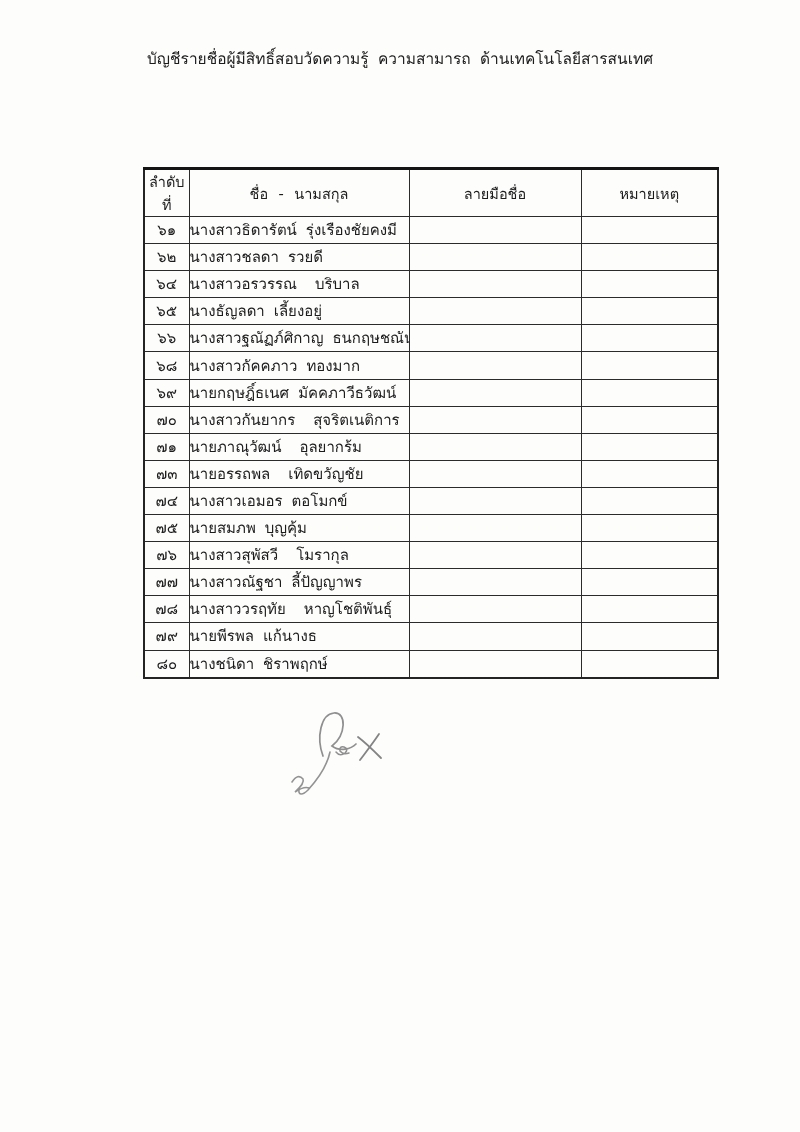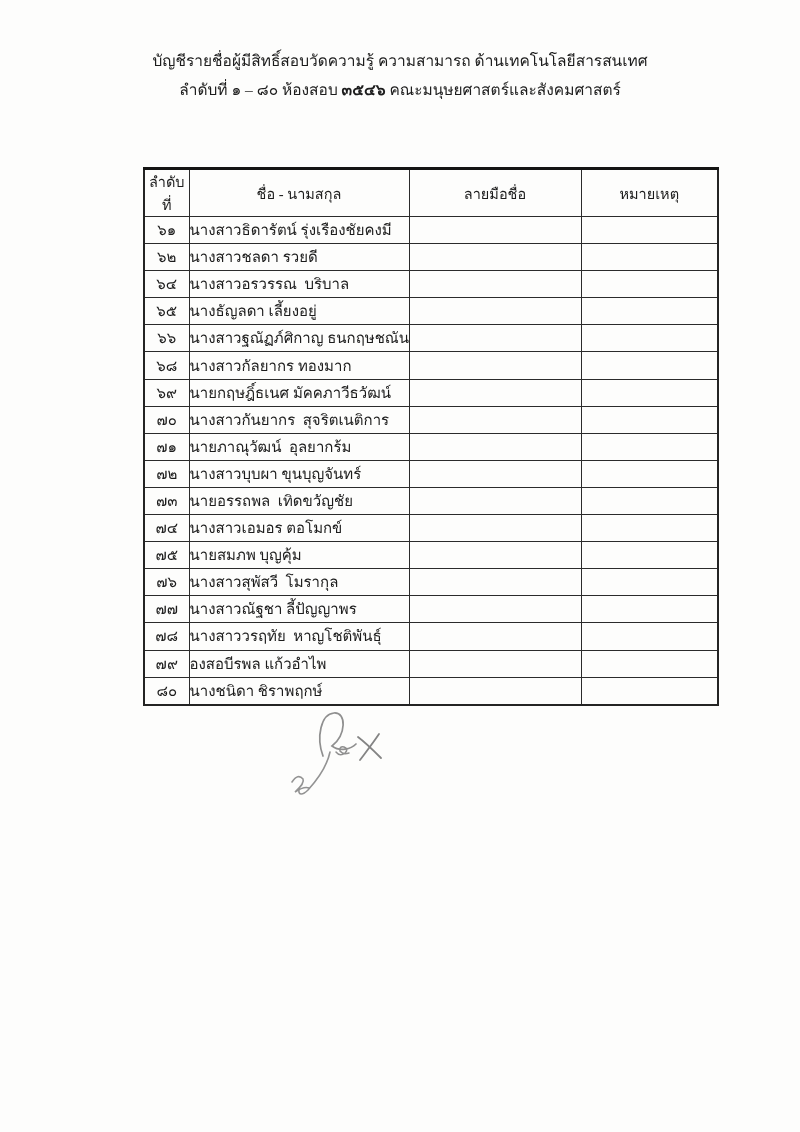--- a/index.html
+++ b/index.html
@@ -5,21 +5,21 @@
   html, body {
     margin: 0;
     padding: 0;
     background: #ffffff;
   }
   .page {
     position: relative;
     width: 800px;
     height: 1132px;
     background: #fdfdfc;
-    font-family: Liberation Serif, serif;
+    font-family: Liberation Mono, monospace;
     color: #1c1c1c;
     overflow: hidden;
   }
   .doc-header {
     position: absolute;
     top: 46px;
     left: 0;
     width: 100%;
     text-align: center;
     font-size: 15.5px;
@@ -76,21 +76,20 @@
     pointer-events: none;
   }
 </style>
 </head>
 <body>
 
 <div class="page">
 
   <div class="doc-header">
     <div>บัญชีรายชื่อผู้มีสิทธิ์สอบวัดความรู้ ความสามารถ ด้านเทคโนโลยีสารสนเทศ</div>
-    <div><span>ลำดับที่ ๑ – ๘๐ ห้องสอบ </span><span class="bnum">๓๕๔๖</span><span> คณะมนุษยศาสตร์และสังคมศาสตร์</span></div>
   </div>
 
   <table class="roster">
     <colgroup>
       <col class="col-no">
         <col class="col-name">
         <col class="col-sign">
         <col class="col-note">
     </colgroup>
     <thead>
@@ -127,21 +126,21 @@
       <td class="cell-note"></td>
     </tr>
         <tr>
       <td class="cell-no">๖๖</td>
       <td class="cell-name">นางสาวฐณัฏภ์ศิกาญ ธนกฤษชณันฎ์</td>
       <td class="cell-sign"></td>
       <td class="cell-note"></td>
     </tr>
         <tr>
       <td class="cell-no">๖๘</td>
-      <td class="cell-name">นางสาวกัลยากร ทองมาก</td>
+      <td class="cell-name">นางสาวกัคคภาว ทองมาก</td>
       <td class="cell-sign"></td>
       <td class="cell-note"></td>
     </tr>
         <tr>
       <td class="cell-no">๖๙</td>
       <td class="cell-name">นายกฤษฎิ์ธเนศ มัคคภาวีธวัฒน์</td>
       <td class="cell-sign"></td>
       <td class="cell-note"></td>
     </tr>
         <tr>
@@ -150,26 +149,20 @@
       <td class="cell-sign"></td>
       <td class="cell-note"></td>
     </tr>
         <tr>
       <td class="cell-no">๗๑</td>
       <td class="cell-name">นายภาณุวัฒน์  อุลยากร้ม</td>
       <td class="cell-sign"></td>
       <td class="cell-note"></td>
     </tr>
         <tr>
-      <td class="cell-no">๗๒</td>
-      <td class="cell-name">นางสาวบุบผา ขุนบุญจันทร์</td>
-      <td class="cell-sign"></td>
-      <td class="cell-note"></td>
-    </tr>
-        <tr>
       <td class="cell-no">๗๓</td>
       <td class="cell-name">นายอรรถพล  เทิดขวัญชัย</td>
       <td class="cell-sign"></td>
       <td class="cell-note"></td>
     </tr>
         <tr>
       <td class="cell-no">๗๔</td>
       <td class="cell-name">นางสาวเอมอร ตอโมกข์</td>
       <td class="cell-sign"></td>
       <td class="cell-note"></td>
@@ -193,21 +186,21 @@
       <td class="cell-note"></td>
     </tr>
         <tr>
       <td class="cell-no">๗๘</td>
       <td class="cell-name">นางสาววรฤทัย  หาญโชติพันธุ์</td>
       <td class="cell-sign"></td>
       <td class="cell-note"></td>
     </tr>
         <tr>
       <td class="cell-no">๗๙</td>
-      <td class="cell-name">องสอบีรพล แก้วอำไพ</td>
+      <td class="cell-name">นายพีรพล แก้นางธ</td>
       <td class="cell-sign"></td>
       <td class="cell-note"></td>
     </tr>
         <tr>
       <td class="cell-no">๘๐</td>
       <td class="cell-name">นางชนิดา ชิราพฤกษ์</td>
       <td class="cell-sign"></td>
       <td class="cell-note"></td>
     </tr>
       </tbody>

